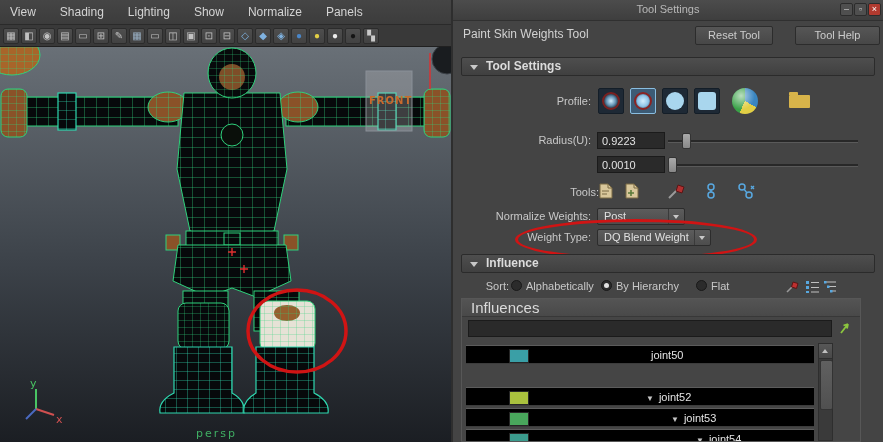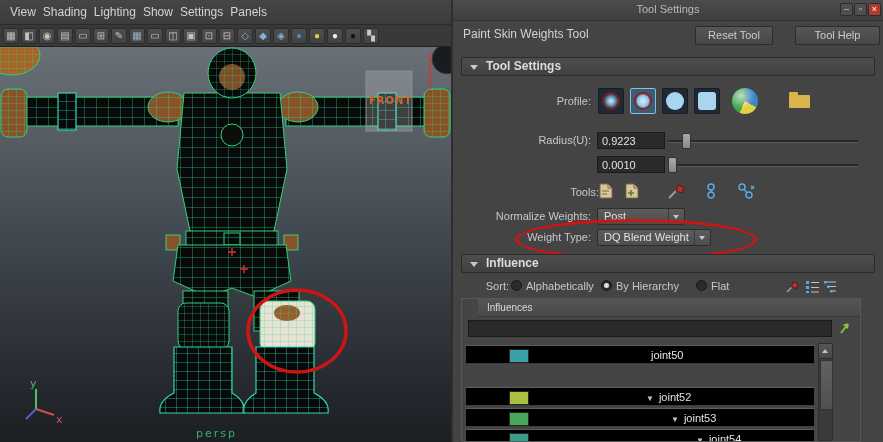--- a/index.html
+++ b/index.html
@@ -7,21 +7,21 @@
     position:relative; width:883px; height:442px; overflow:hidden;
     background:#444; font-family:"Liberation Sans", sans-serif;
     -webkit-font-smoothing:antialiased; user-select:none;
   }
 
   
   #viewport-pane { position:absolute; left:0; top:0; width:451px; height:442px; background:#3a3a3a; }
   #vp-menubar {
     position:absolute; left:0; top:0; width:451px; height:25px; box-sizing:border-box;
     background:linear-gradient(#454545,#3c3c3c); border-bottom:1px solid #2a2a2a;
-    display:flex; align-items:center; gap:7px; padding-left:10px;
+    display:flex; align-items:center; gap:24px; padding-left:10px;
     color:#d4d4d4; font-size:12px;
   }
   #vp-menubar span { cursor:default; }
   #vp-toolbar {
     position:absolute; left:0; top:25px; width:451px; height:22px; box-sizing:border-box;
     background:#393939; border-bottom:1px solid #202020;
     display:flex; align-items:center; gap:2px; padding-left:3px;
   }
   .ticon {
     width:16px; height:16px; flex:0 0 16px; box-sizing:border-box;
@@ -153,23 +153,23 @@
   }
   .radio.sel::after { content:""; position:absolute; left:2px; top:2px; width:5px; height:5px; border-radius:50%; background:#e0e0e0; }
   .rlabel { position:absolute; top:0; line-height:16px; color:#c8c8c8; cursor:pointer; }
   .sicon { position:absolute; top:1px; cursor:pointer; }
 
   #influences-frame {
     position:absolute; left:8px; top:298px; width:400px; height:144px; box-sizing:border-box;
     background:#454545; border:1px solid #575757; overflow:hidden;
   }
   #influences-header {
-    position:absolute; left:16px; top:0; width:100%; height:18px; box-sizing:border-box;
+    position:absolute; left:0; top:0; width:100%; height:18px; box-sizing:border-box;
     background:linear-gradient(#545454,#494949); border-bottom:1px solid #383838;
-    line-height:17px; padding-left:9px; color:#dadada; font-size:10px;
+    line-height:17px; padding-left:9px; color:#dadada; font-size:15px;
   }
   #search-input {
     position:absolute; left:6px; top:21px; width:356px; height:15px; box-sizing:content-box;
     background:#2a2a2a; border:1px solid #1b1b1b; color:#e0e0e0;
     font-family:"Liberation Sans", sans-serif; font-size:11px; padding:0 3px;
   }
   #search-pick-icon { position:absolute; left:376px; top:22px; cursor:pointer; }
 
   .jrow {
     position:absolute; left:4px; width:348px; height:19px;
@@ -192,21 +192,21 @@
 
 <div id="app">
 
   <div id="viewport-pane">
 
     <div id="vp-menubar">
       <span>View</span>
       <span>Shading</span>
       <span>Lighting</span>
       <span>Show</span>
-      <span>Settings</span>
+      <span>Normalize</span>
       <span>Panels</span>
     </div>
 
     <div id="vp-toolbar">
       <div class="ticon" style="color: rgb(194, 194, 194);">▦</div>
       <div class="ticon" style="color: rgb(194, 194, 194);">◧</div>
       <div class="ticon" style="color: rgb(194, 194, 194);">◉</div>
       <div class="ticon" style="color: rgb(194, 194, 194);">▤</div>
       <div class="ticon" style="color: rgb(194, 194, 194);">▭</div>
       <div class="ticon" style="color: rgb(194, 194, 194);">⊞</div>

